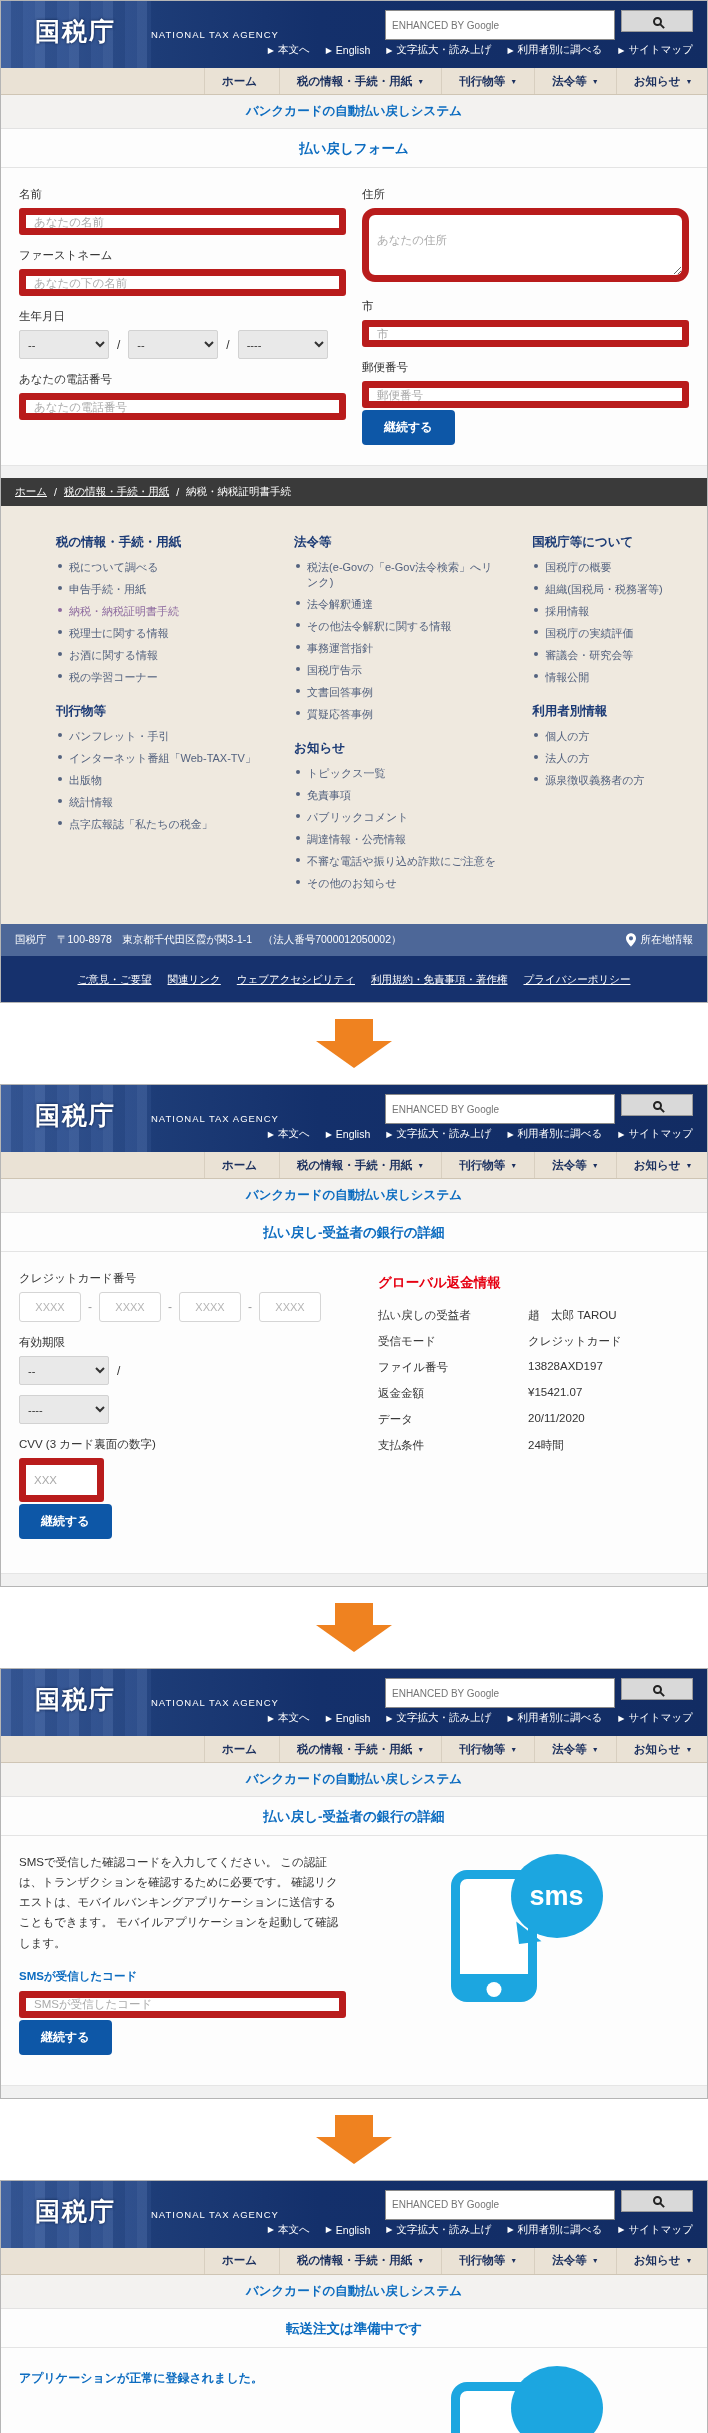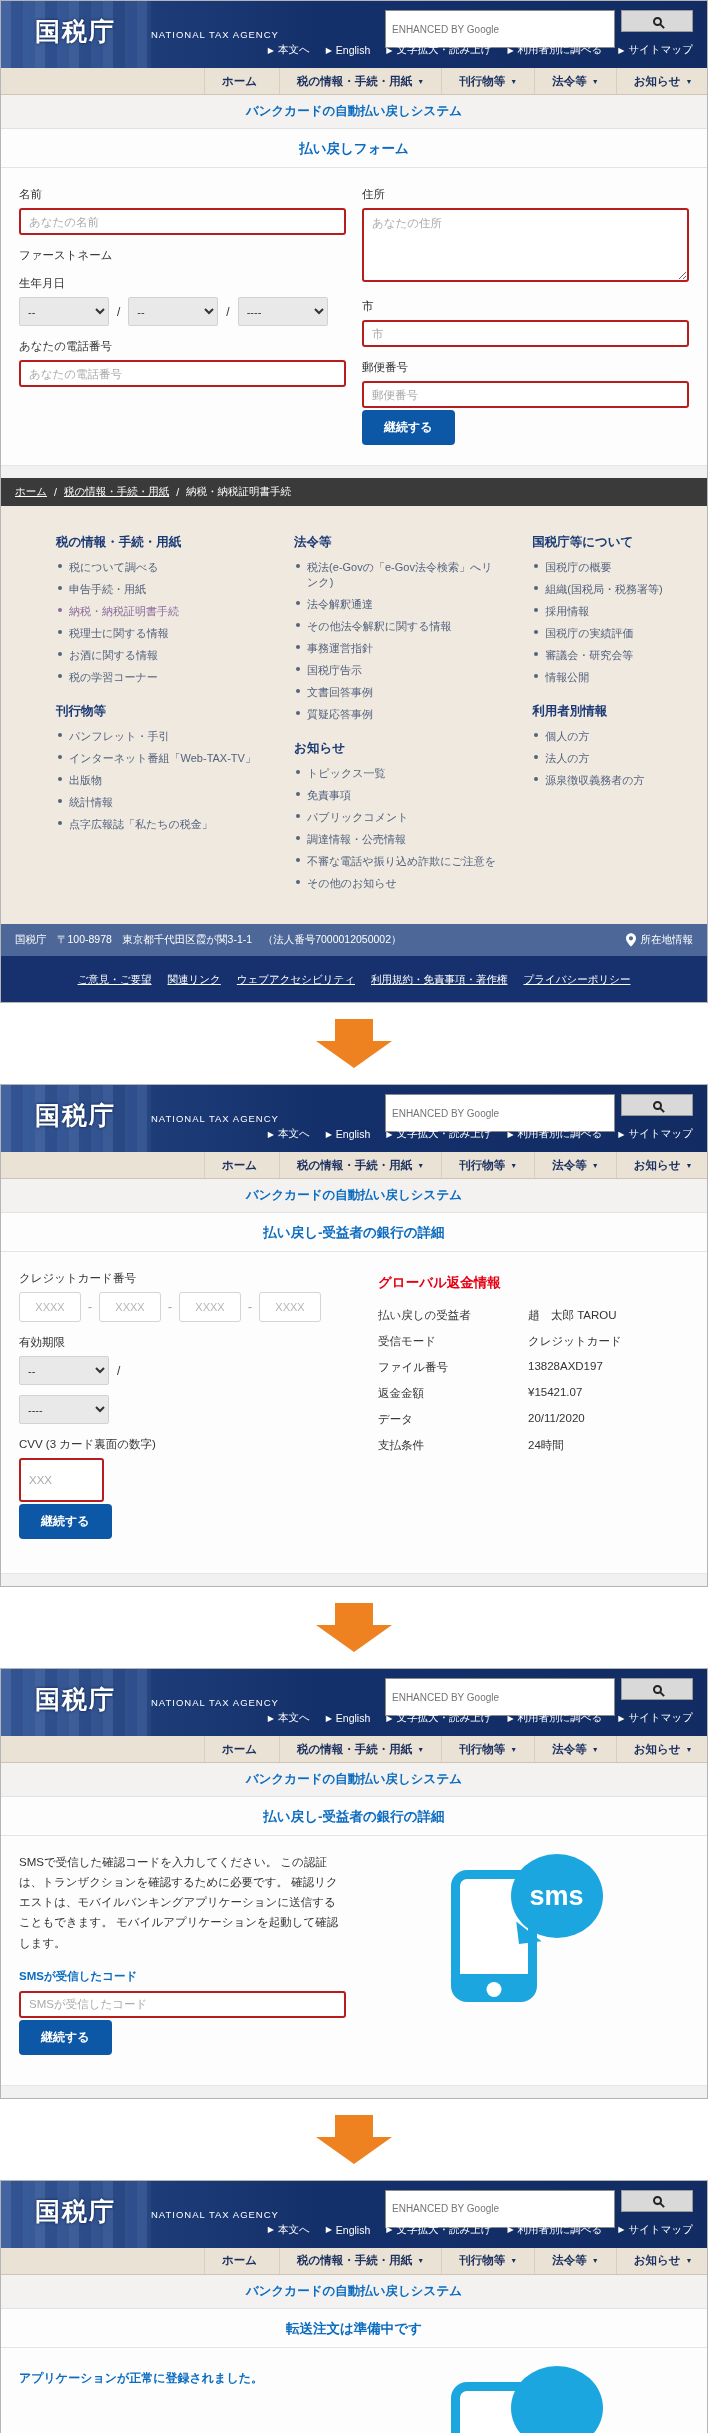--- a/index.html
+++ b/index.html
@@ -7,21 +7,21 @@
   .screen { width:708px; border:1px solid #b5b5b5; background:#fff; }
 
   
   .hdr { position:relative; height:67px; background:linear-gradient(90deg,#3d5f9d 0%,#1d3c77 22%,#14306b 45%,#122c63 100%); overflow:hidden; }
   .hdr-photo { position:absolute; left:0; top:0; width:150px; height:67px;
     background:repeating-linear-gradient(90deg,#4a6aa5 0 10px,#2c4c88 10px 22px,#3a5b99 22px 34px);
     opacity:.55; }
   .hdr-logo { position:absolute; left:34px; top:14px; color:#fff; font-size:25px; font-weight:bold; letter-spacing:2px; text-shadow:0 0 3px #0a1d45; }
   .hdr-sub { position:absolute; left:150px; top:28px; color:#fff; font-size:9.5px; letter-spacing:1px; }
   .hdr-search { position:absolute; right:14px; top:9px; display:flex; gap:6px; }
-  .hdr-search input { width:230px; height:38px; border:1px solid #8a8a8a; font-size:10px; padding:0 6px; color:#444; background:#fff; }
+  .hdr-search input { width:230px; height:30px; border:1px solid #8a8a8a; font-size:10px; padding:0 6px; color:#444; background:#fff; }
   .hdr-search button { width:72px; height:22px; background:#d9d9d9; border:1px solid #9a9a9a; display:flex; align-items:center; justify-content:center; cursor:pointer; }
   .mag { width:9px; height:9px; border:2px solid #222; border-radius:50%; position:relative; display:inline-block; }
   .mag::after { content:""; position:absolute; width:2px; height:6px; background:#222; transform:rotate(-45deg); right:-3px; bottom:-5px; }
   .qlinks { position:absolute; right:14px; top:42px; display:flex; gap:16px; }
   .qlink { color:#fff; font-size:10.5px; text-decoration:none; display:flex; align-items:center; gap:4px; cursor:pointer; }
   .qarrow { font-size:8px; }
 
   
   .nav { display:flex; background:#eae2d5; padding-left:203px; height:27px; border-bottom:1px solid #cfc5b4; }
   .nav-item { display:flex; align-items:center; gap:5px; padding:0 17px; border-left:1px solid #d8cfc0; font-size:11.5px; font-weight:bold; color:#1a2f5e; cursor:pointer; white-space:nowrap; }
@@ -29,23 +29,23 @@
   .nav-caret { font-size:7px; color:#1a2f5e; }
 
   
   .band { background:#f3f2f0; border-bottom:1px solid #e2e2e2; text-align:center; padding:8px 0; font-size:12.5px; font-weight:bold; color:#0c6cc0; }
   .pg-head { text-align:center; padding:11px 0 9px; font-size:13.5px; font-weight:bold; color:#0c6cc0; border-bottom:1px solid #e4e4e4; background:#fdfdfd; }
 
   
   .content { display:flex; padding:6px 18px 20px; gap:16px; background:#fdfdfd; }
   .col { flex:1; }
   label.f { display:block; font-size:11.5px; color:#333; margin:13px 0 6px; }
-  .inp { width:100%; height:27px; border:2px solid #b91c1c; border-radius:3px; padding:0 8px; font-size:11.5px; color:#555; background:#fff; }
+  .inp { width:100%; height:27px; border:7px solid #b91c1c; border-radius:3px; padding:0 8px; font-size:11.5px; color:#555; background:#fff; }
   .inp::placeholder, textarea::placeholder { color:#aaa; }
-  textarea.inp { height:74px; resize:vertical; padding-top:6px; }
+  textarea.inp { height:74px; resize:vertical; padding-top:18px;border-radius:13px; }
   select.sel { width:90px; height:29px; background:#e9e9e9; border:1px solid #d2d2d2; border-radius:2px; font-size:11px; color:#333; padding:0 4px; }
   .selrow { display:flex; align-items:center; gap:8px; font-size:12px; color:#333; }
   .btn { display:inline-block; background:#0d57a7; color:#fff; font-size:12px; font-weight:bold; border:none; border-radius:4px; padding:9px 22px; margin-top:2px; cursor:pointer; }
   .strip { height:13px; background:#f1f1f1; border-top:1px solid #e5e5e5; }
 
   
   .cardrow { display:flex; align-items:center; gap:7px; color:#999; font-size:12px; }
   .cardrow input { width:62px; height:30px; border:1px solid #d5d5d5; border-radius:3px; text-align:center; font-size:11px; color:#666; }
   .cardrow input::placeholder { color:#b5b5b5; }
 
@@ -152,20 +152,21 @@
         <span class="nav-caret">▼</span>
       </div>
     </div>
   <div class="band">バンクカードの自動払い戻しシステム</div>
   <div class="pg-head">払い戻しフォーム</div>
   <div class="content">
     <div class="col">
       <label class="f">名前</label>
       <input class="inp" placeholder="あなたの名前" style="">
       <label class="f">ファーストネーム</label>
+      <input class="inp" placeholder="あなたの下の名前" style="">
       <label class="f">生年月日</label>
       <div class="selrow">
         <select class="sel"><option>--</option></select>
         <span>/</span>
         <select class="sel"><option>--</option></select>
         <span>/</span>
         <select class="sel"><option>----</option></select>
       </div>
       <label class="f">あなたの電話番号</label>
       <input class="inp" placeholder="あなたの電話番号" style="">

